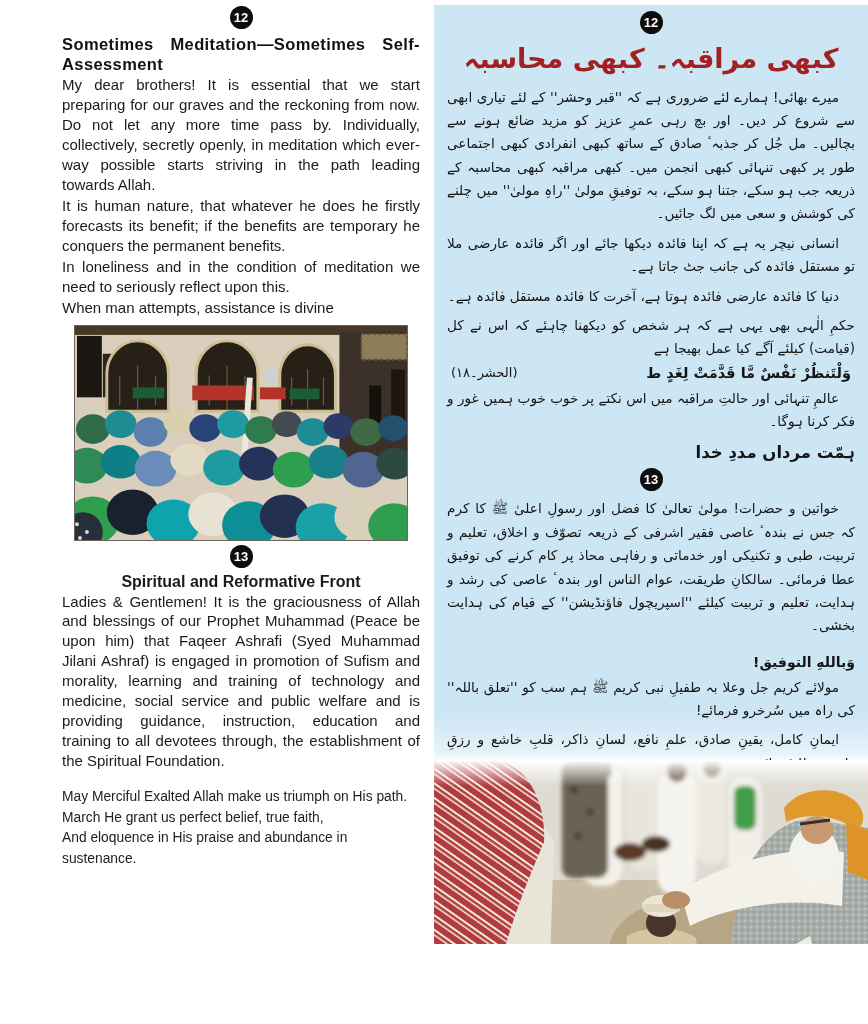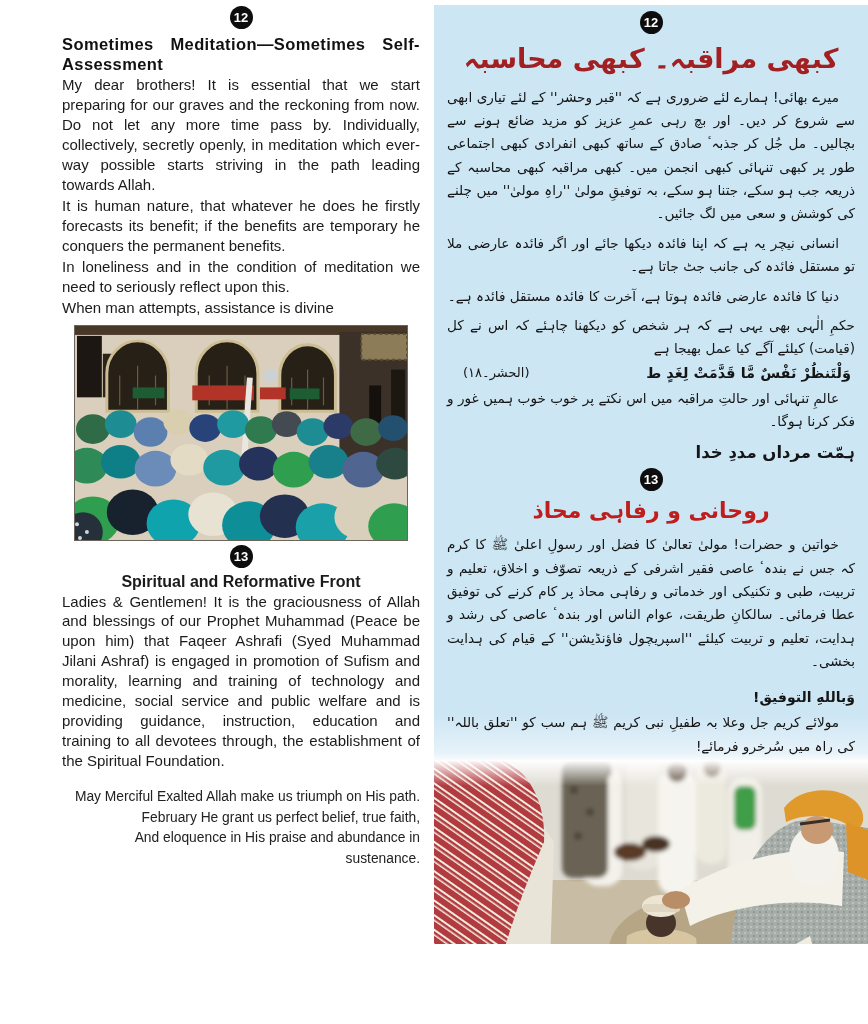--- a/index.html
+++ b/index.html
@@ -16,41 +16,41 @@
     margin:0 auto 5px auto;
   }
   .en-heading {
     font-weight:bold; font-size:16.5px; line-height:1.22; text-align:justify;
     letter-spacing:.4px; color:#111;
   }
   .en-para { font-size:15px; line-height:1.33; text-align:justify; margin-top:1px; }
   .photo1-frame { width:334px; height:216px; margin:7px auto 4px auto; border:1px solid #6b655c; }
   .photo1-frame svg { display:block; width:100%; height:100%; }
   .en-heading2 { font-weight:bold; font-size:16px; text-align:center; margin-top:2px; }
-  .prayer { margin-top:16px; text-align:right; font-size:13.8px; line-height:1.5; color:#222; }
+  .prayer { margin-top:16px; text-align:left; font-size:13.8px; line-height:1.5; color:#222; }
   .intro-banner {
     position:absolute; left:0; top:949px; width:259px; height:33px; background:#f9ee6b;
     display:flex; align-items:center; padding-left:49px;
     font-weight:bold; font-size:20px; letter-spacing:.5px; color:#111;margin-top:21px;
   }
   
   .right-panel { position:absolute; left:434px; top:5px; width:434px; height:1019px; }
   .blue-area {
     position:absolute; left:0; right:0; top:0; bottom:264px;
     background:linear-gradient(180deg,#cde6f4 0%, #cde6f4 94%, #e6f2f9 99%, #f8fbfd 100%);
     padding:6px 13px 0 13px;
   }
   .urdu { font-family:"DejaVu Sans", sans-serif; direction:rtl; color:#151515; }
   .ur-title { text-align:center; font-weight:bold; font-size:27px; line-height:1.5; color:#a32022; margin-top:1px; }
   .ur-title2 { text-align:center; font-weight:bold; font-size:22px; line-height:1.4; color:#c01d1d; margin-top:2px; }
   .ur-para { font-size:13.6px; line-height:1.72; text-align:justify; text-indent:16px; margin-top:6px; }
   .ur-para.no-indent { text-indent:0; }
   .verse-row { display:flex; direction:rtl; justify-content:space-between; align-items:center; margin-top:4px; padding:0 4px; }
   .verse { font-weight:bold; font-size:14.5px; }
-  .verse-ref { font-size:13px;margin-left:12px; }
+  .verse-ref { font-size:13px; }
   .ur-motto { text-align:right; font-weight:bold; font-size:16.5px; margin-top:10px; margin-bottom:6px; }
   .ur-tawfiq { font-weight:bold; font-size:14px; text-align:right; margin-top:16px; }
   .photo2-frame { position:absolute; left:0; right:0; bottom:0; height:264px; }
   .photo2-frame svg { display:block; width:100%; height:100%; }
 </style>
 </head>
 <body>
 
 <div class="page">
 
@@ -139,21 +139,21 @@
           <circle cx="5" cy="214" r="2" fill="#cfd6dd"></circle>
       </svg>
     </div>
 
     <div class="badge">13</div>
     <div class="en-heading2">Spiritual and Reformative Front</div>
     <div class="en-para">Ladies &amp; Gentlemen! It is the graciousness of Allah and blessings of our Prophet Muhammad (Peace be upon him) that Faqeer Ashrafi (Syed Muhammad Jilani Ashraf) is engaged in promotion of Sufism and morality, learning and training of technology and medicine, social service and public welfare and is providing guidance, instruction, education and training to all devotees through, the establishment of the Spiritual Foundation.</div>
 
     <div class="prayer">
       <div>May Merciful Exalted Allah make us triumph on His path.</div>
-      <div>February He grant us perfect belief, true faith,</div>
+      <div>March He grant us perfect belief, true faith,</div>
       <div>And eloquence in His praise and abundance in sustenance.</div>
     </div>
   </div>
 
   <div class="intro-banner">INTRODUCTION</div>
 
   <div class="right-panel">
     <div class="blue-area">
       <div class="badge">12</div>
       <div class="ur-title urdu">کبھی مراقبہ۔ کبھی محاسبہ</div>
@@ -161,21 +161,20 @@
       <div class="ur-para urdu">انسانی نیچر یہ ہے کہ اپنا فائدہ دیکھا جائے اور اگر فائدہ عارضی ملا تو مستقل فائدہ کی جانب جٹ جاتا ہے۔</div>
       <div class="ur-para urdu">دنیا کا فائدہ عارضی فائدہ ہوتا ہے، آخرت کا فائدہ مستقل فائدہ ہے۔</div>
       <div class="ur-para urdu no-indent">حکمِ الٰہی بھی یہی ہے کہ ہر شخص کو دیکھنا چاہئے کہ اس نے کل (قیامت) کیلئے آگے کیا عمل بھیجا ہے</div>
       <div class="verse-row urdu">
         <span class="verse">وَلْتَنظُرْ نَفْسٌ مَّا قَدَّمَتْ لِغَدٍ ط</span>
         <span class="verse-ref">(الحشر۔۱۸)</span>
       </div>
       <div class="ur-para urdu">عالمِ تنہائی اور حالتِ مراقبہ میں اس نکتے پر خوب خوب ہمیں غور و فکر کرنا ہوگا۔</div>
       <div class="ur-motto urdu">ہمّت مرداں مددِ خدا</div>
       <div class="badge">13</div>
-      <div class="ur-title2 urdu">روحانی و رفاہی محاذ</div>
       <div class="ur-para urdu">خواتین و حضرات! مولیٰ تعالیٰ کا فضل اور رسولِ اعلیٰ ﷺ کا کرم کہ جس نے بندہٴ عاصی فقیر اشرفی کے ذریعہ تصوّف و اخلاق، تعلیم و تربیت، طبی و تکنیکی اور خدماتی و رفاہی محاذ پر کام کرنے کی توفیق عطا فرمائی۔ سالکانِ طریقت، عوام الناس اور بندہٴ عاصی کی رشد و ہدایت، تعلیم و تربیت کیلئے ''اسپریچول فاؤنڈیشن'' کے قیام کی ہدایت بخشی۔</div>
       <div class="ur-tawfiq urdu">وَباللهِ التوفیق!</div>
       <div class="ur-para urdu">مولائے کریم جل وعلا بہ طفیلِ نبی کریم ﷺ ہم سب کو ''تعلق باللہ'' کی راہ میں سُرخرو فرمائے!</div>
       <div class="ur-para urdu">ایمانِ کامل، یقینِ صادق، علمِ نافع، لسانِ ذاکر، قلبِ خاشع و رزقِ واسع عطا فرمائے۔</div>
     </div>
 
     <div class="photo2-frame">
       <svg viewBox="0 0 434 264" preserveAspectRatio="none">
         <defs>
           <pattern id="kfy" width="12" height="12" patternUnits="userSpaceOnUse" patternTransform="rotate(35)">

